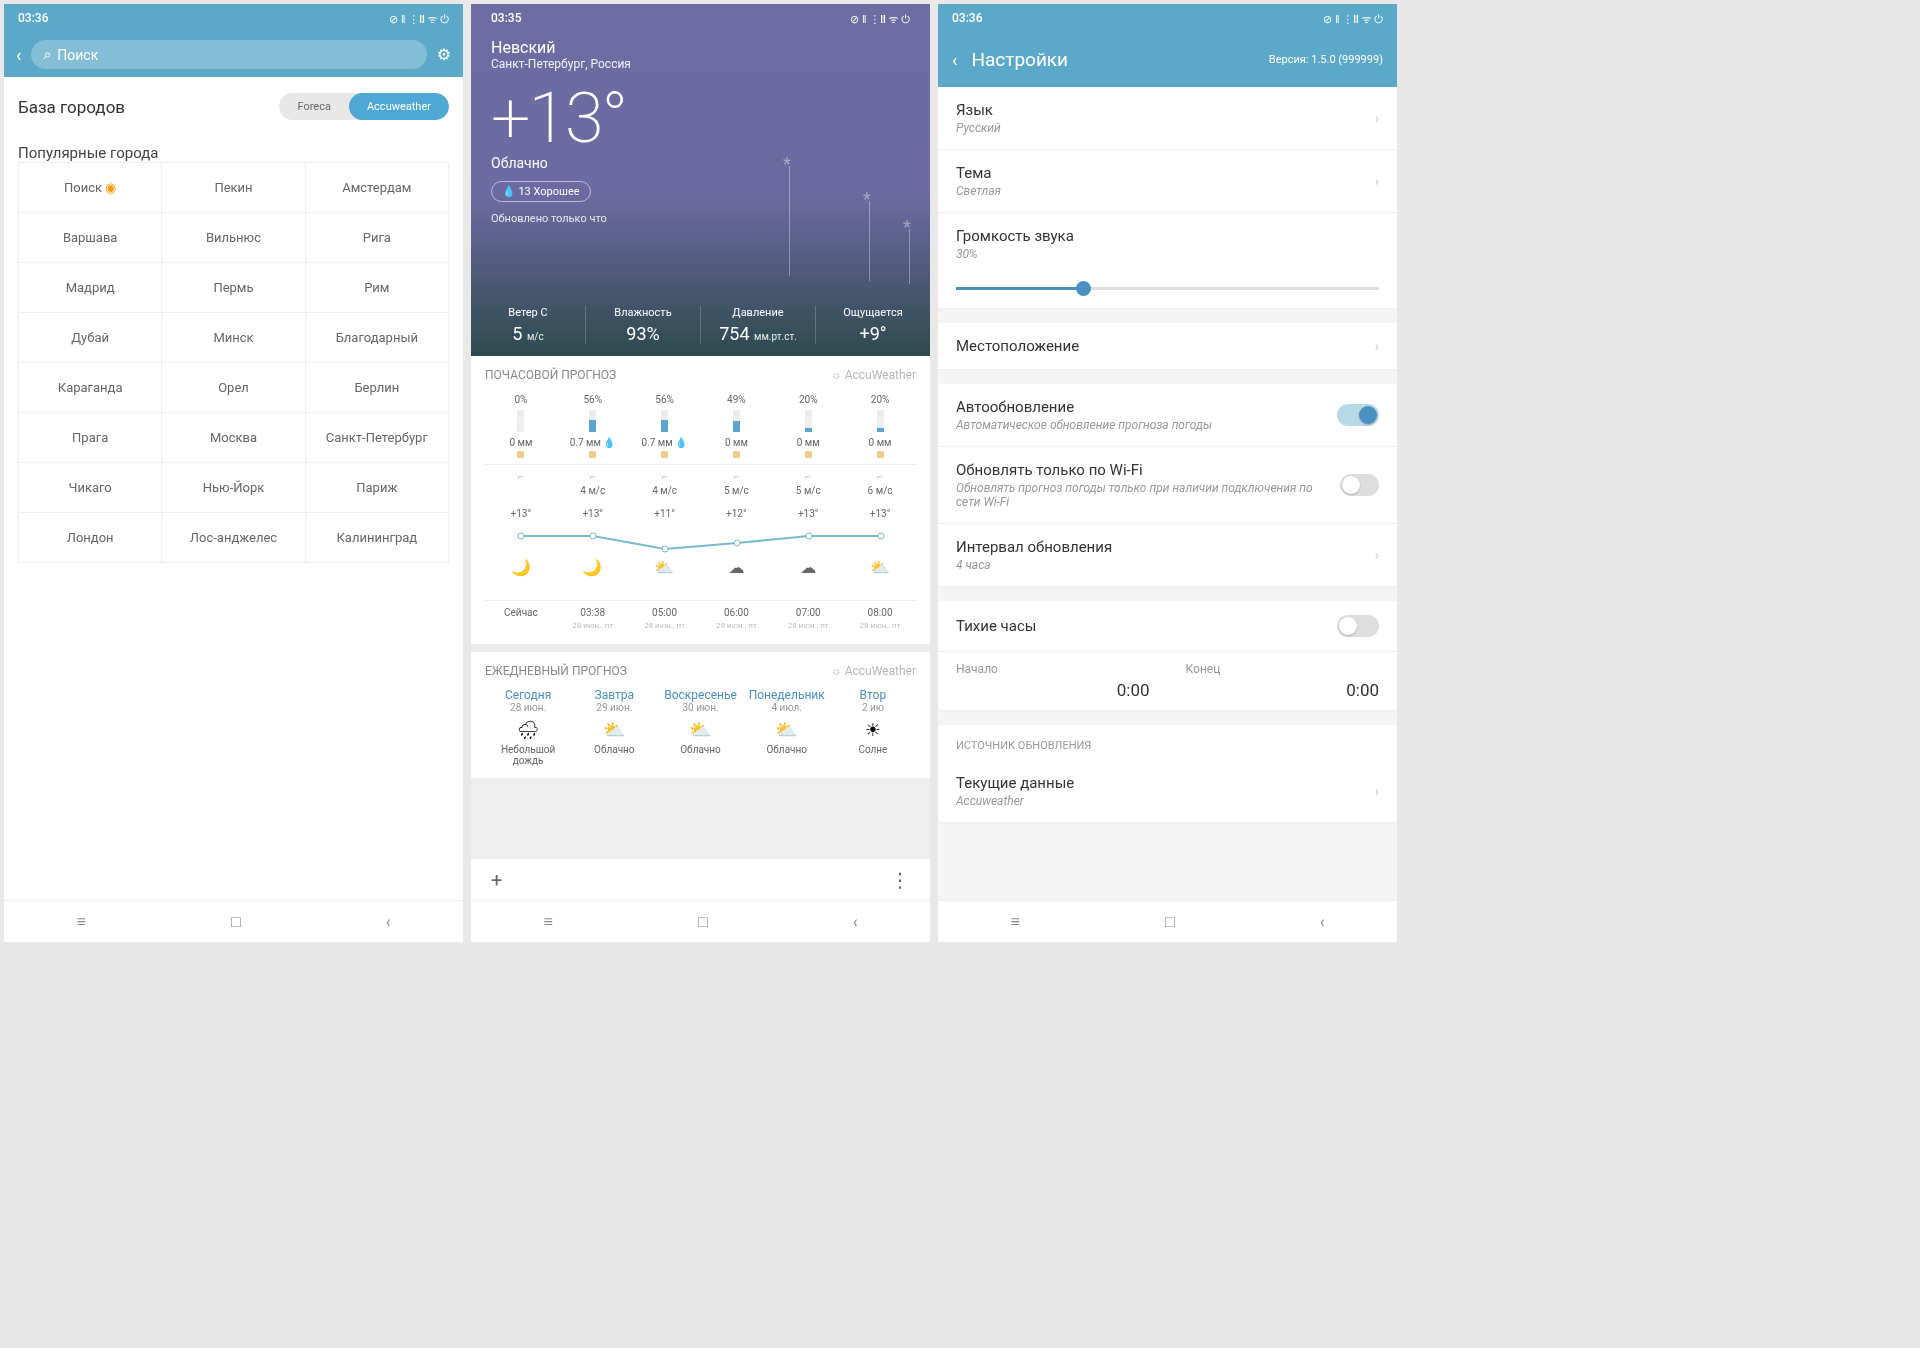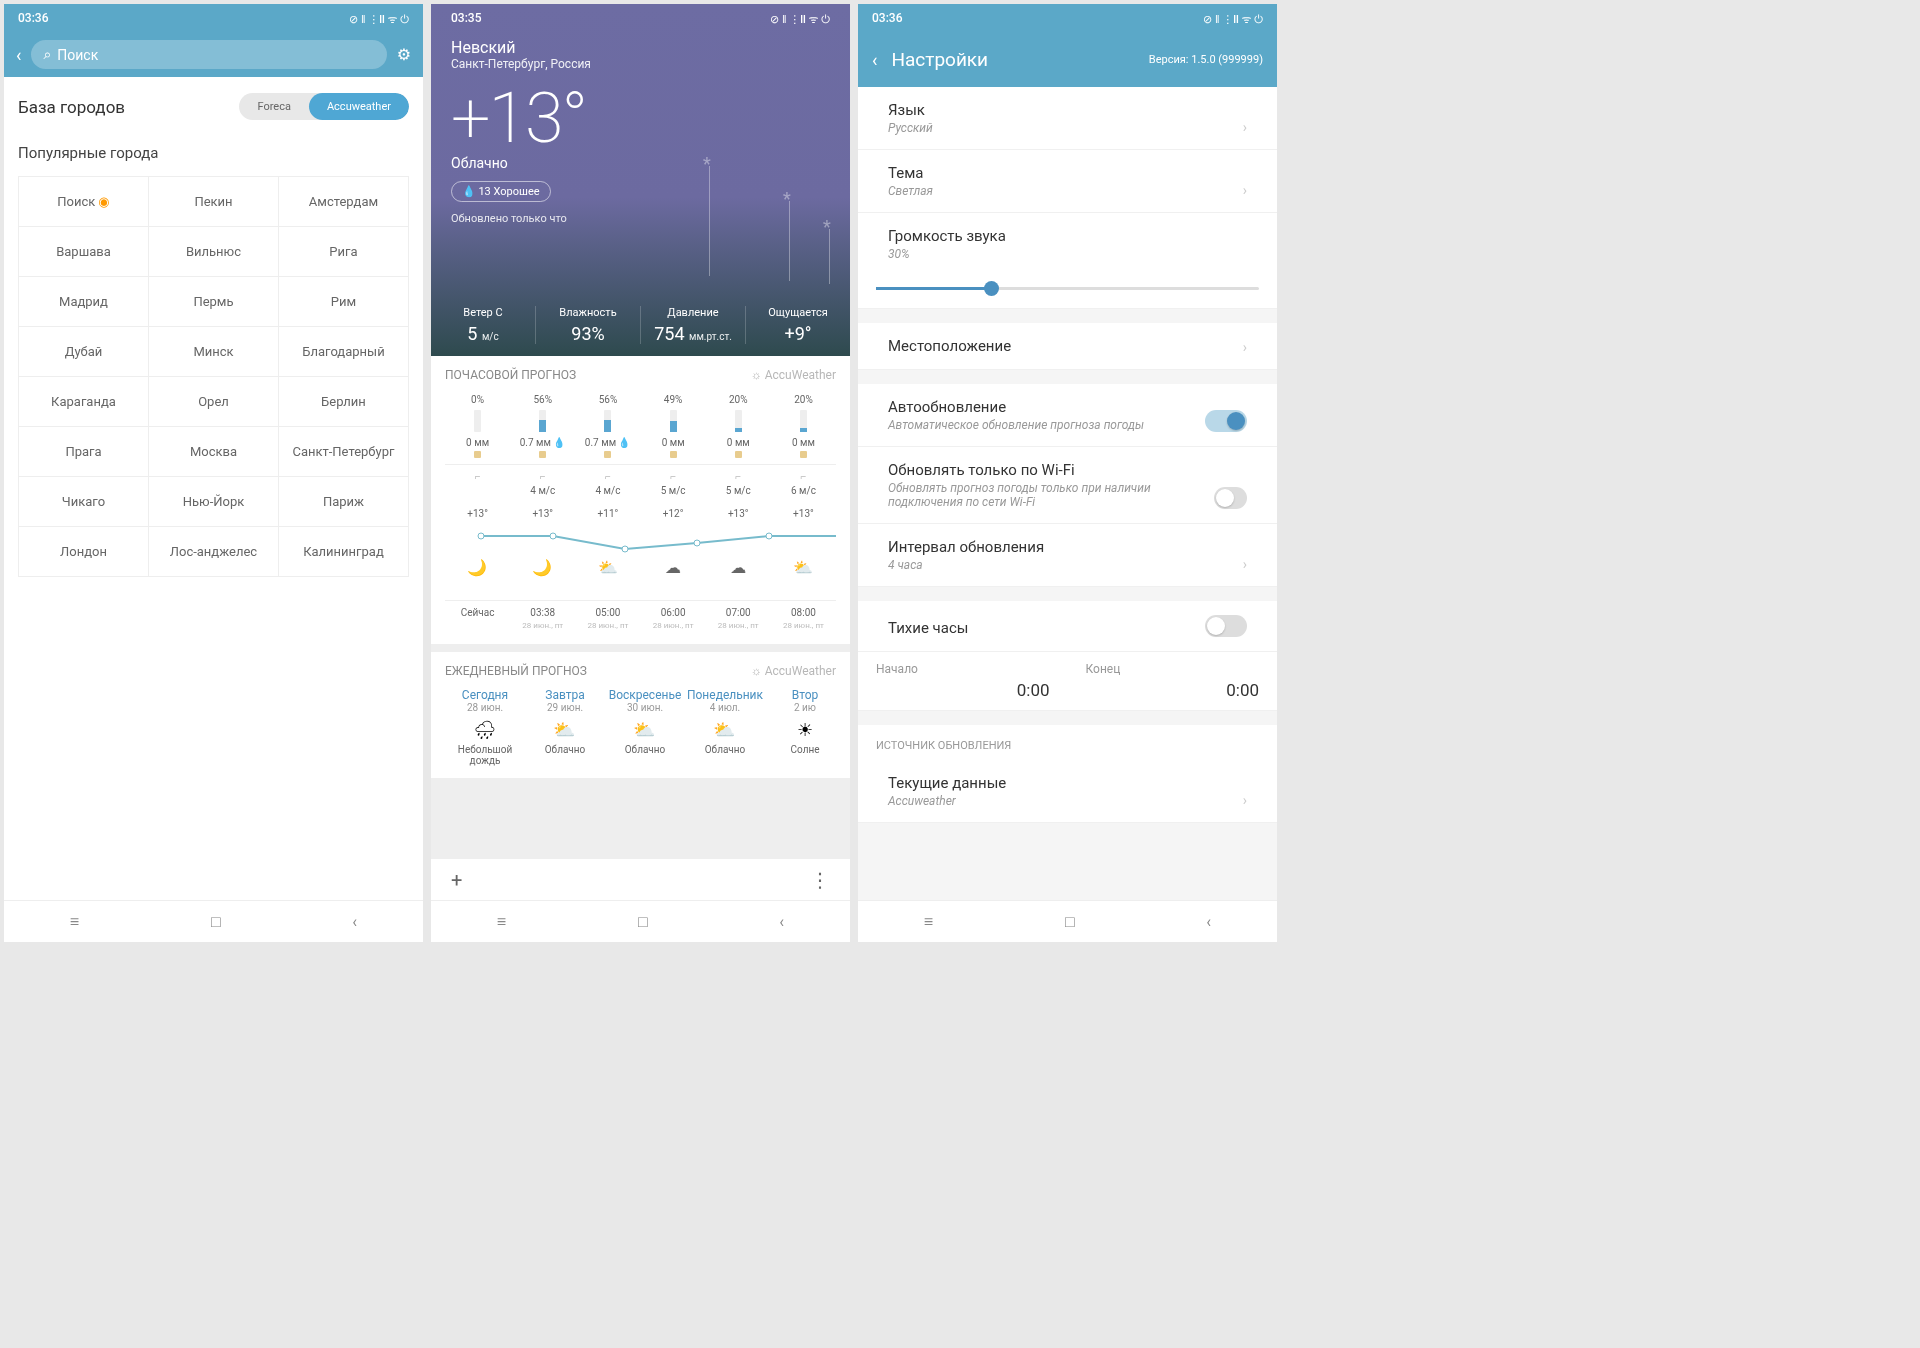--- a/index.html
+++ b/index.html
@@ -1,33 +1,33 @@
 <!DOCTYPE html>
 <html><head>
 <meta charset="utf-8">
 <style>
 * { box-sizing: border-box; margin: 0; padding: 0; }
 body { font-family: -apple-system, Roboto, sans-serif; background: #e8e8e8; display: flex; gap: 8px; padding: 4px; }
-.phone { width: 419px; height: 938px; background: #fff; overflow: hidden; position: relative; display: flex; flex-direction: column; }
+.phone { width: 459px; height: 938px; background: #fff; overflow: hidden; position: relative; display: flex; flex-direction: column; }
 .statusbar { height: 28px; display: flex; align-items: center; justify-content: space-between; padding: 0 14px; font-size: 12px; font-weight: 500; color: #fff; }
 .statusbar .icons { display: flex; gap: 4px; align-items: center; font-size: 11px; }
 .p1 .statusbar { background: #5BA8C8; }
 .p2 .statusbar { background: #5a5a8a; color: #fff; }
 .p3 .statusbar { background: #5BA8C8; }
 .topbar { background: #5BA8C8; padding: 8px 12px; display: flex; align-items: center; gap: 10px; }
 .back { color: #fff; font-size: 18px; cursor: pointer; }
 .search { flex: 1; background: rgba(255,255,255,0.25); border-radius: 18px; padding: 6px 12px; color: #fff; font-size: 14px; display: flex; align-items: center; gap: 6px; }
 .gear { color: #fff; font-size: 16px; cursor: pointer; }
 .p1-body { padding: 16px 14px; flex: 1; overflow-y: auto; }
 .db-row { display: flex; justify-content: space-between; align-items: center; margin-bottom: 24px; }
 .db-title { font-size: 17px; color: #333; }
 .seg { display: flex; background: #e8e8e8; border-radius: 16px; overflow: hidden; }
 .seg span { padding: 7px 18px; font-size: 11px; color: #666; cursor: pointer; }
 .seg span.on { background: #4FA7D4; color: #fff; border-radius: 16px; }
-.pop-title { font-size: 15px; color: #444; margin-bottom: 14px; }
+.pop-title { font-size: 15px; color: #444; }
 .grid { display: flex; flex-wrap: wrap; border-left: 1px solid #eee; border-top: 1px solid #eee; }
 .cell { width: 33.333%; height: 50px; border-right: 1px solid #eee; border-bottom: 1px solid #eee; display: flex; align-items: center; justify-content: center; font-size: 13px; color: #666; cursor: pointer; }
 .cell .pin { color: #f90; margin-left: 3px; }
 .navbar { height: 42px; display: flex; justify-content: space-around; align-items: center; color: #888; border-top: 1px solid #eee; background: #fff; }
 .navbar span { font-size: 16px; }
 .p2-hero { position: relative; height: 352px; background: linear-gradient(180deg,#6d6ca3 0%,#6c6aa0 55%,#2e4a4e 100%); padding: 0 20px; color: #fff; overflow:hidden; }
 .turbine { position:absolute; width:1px; height:70px; background:rgba(255,255,255,0.35); }
 .turbine::before { content:'*'; position:absolute; top:-13px; left:-6px; font-size:18px; color:rgba(255,255,255,0.4); }
 .hero-loc { font-size: 16px; padding-top: 6px; }
 .hero-sub { font-size: 12px; opacity: 0.9; margin-bottom: 6px; }
@@ -55,21 +55,21 @@
 .dc .dn{font-size:12px;color:#4a90c0;}
 .dc .dd{font-size:10px;color:#999;margin-bottom:6px;}
 .dc .di{font-size:18px;margin:4px 0;}
 .dc .dl{font-size:10px;color:#666;}
 .bottombar{height:42px;display:flex;justify-content:space-between;align-items:center;padding:0 20px;font-size:20px;color:#666;border-top:1px solid #eee;}
 .p3-hd{background:#5BA8C8;color:#fff;padding:16px 14px;display:flex;align-items:center;justify-content:space-between;}
 .p3-hd .l{display:flex;align-items:center;gap:14px;}
 .p3-hd .t{font-size:19px;}
 .p3-hd .v{font-size:11px;}
 .p3-body{flex:1;overflow-y:auto;background:#f5f5f5;}
-.srow{background:#fff;padding:14px 30px;border-bottom:1px solid #f0f0f0;display:flex;justify-content:space-between;align-items:flex-end;}
+.srow{background:#fff;padding:14px 18px;border-bottom:1px solid #f0f0f0;display:flex;justify-content:space-between;align-items:center;}
 .srow .lb{font-size:15px;color:#333;}
 .srow .sv{font-size:12px;color:#999;margin-top:2px;font-style:italic;}
 .chev{color:#ccc;font-size:14px;}
 .slider{padding:12px 18px 18px;background:#fff;border-bottom:1px solid #f0f0f0;}
 .slider .track{height:3px;background:#ddd;position:relative;border-radius:2px;}
 .slider .fill{height:3px;background:#4a90c0;width:30%;}
 .slider .thumb{position:absolute;left:30%;top:-6px;width:15px;height:15px;border-radius:50%;background:#4a90c0;margin-left:-7px;}
 .gap{height:14px;}
 .toggle{width:42px;height:22px;background:#ddd;border-radius:11px;position:relative;cursor:pointer;}
 .toggle.on{background:#b9d8e8;}

